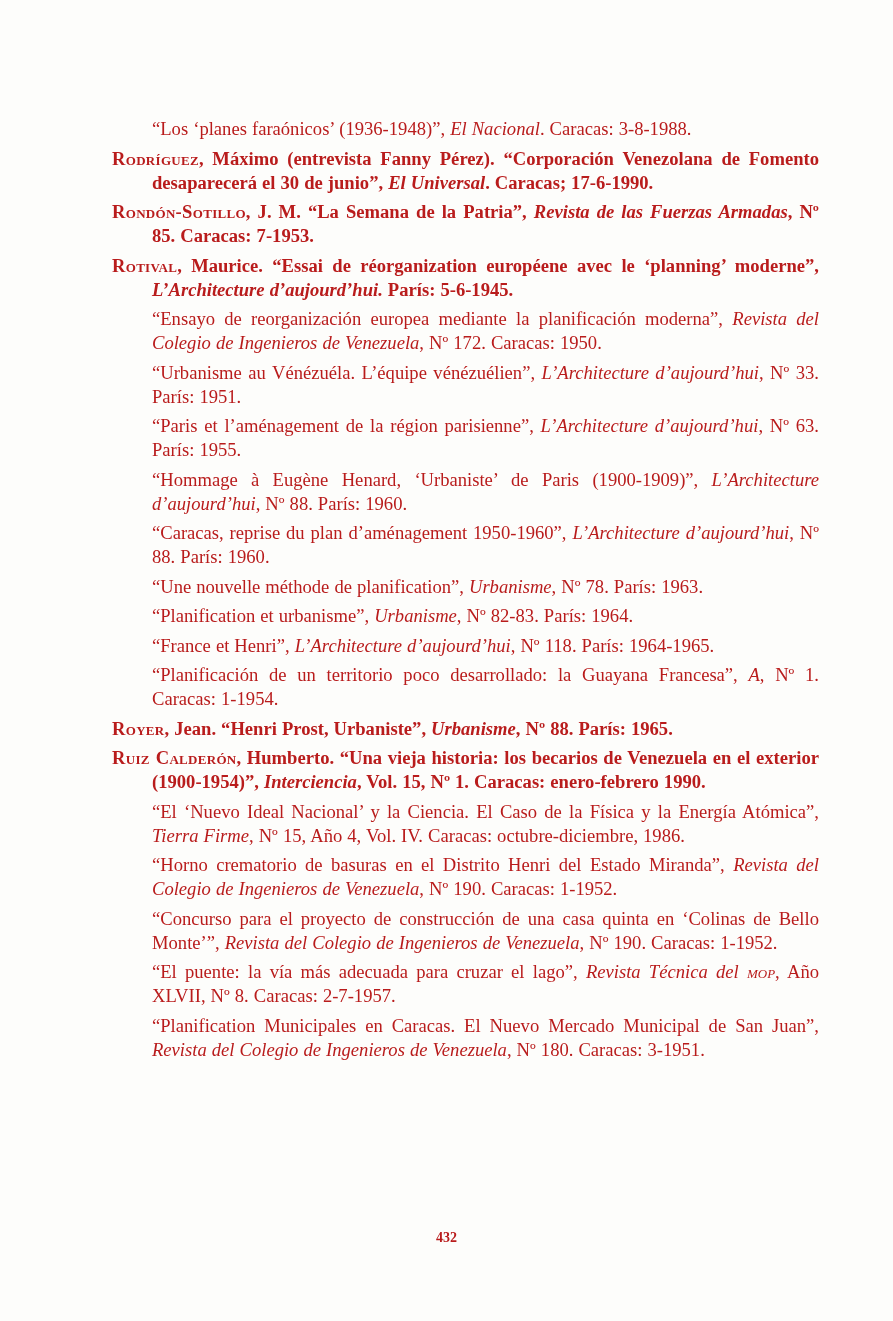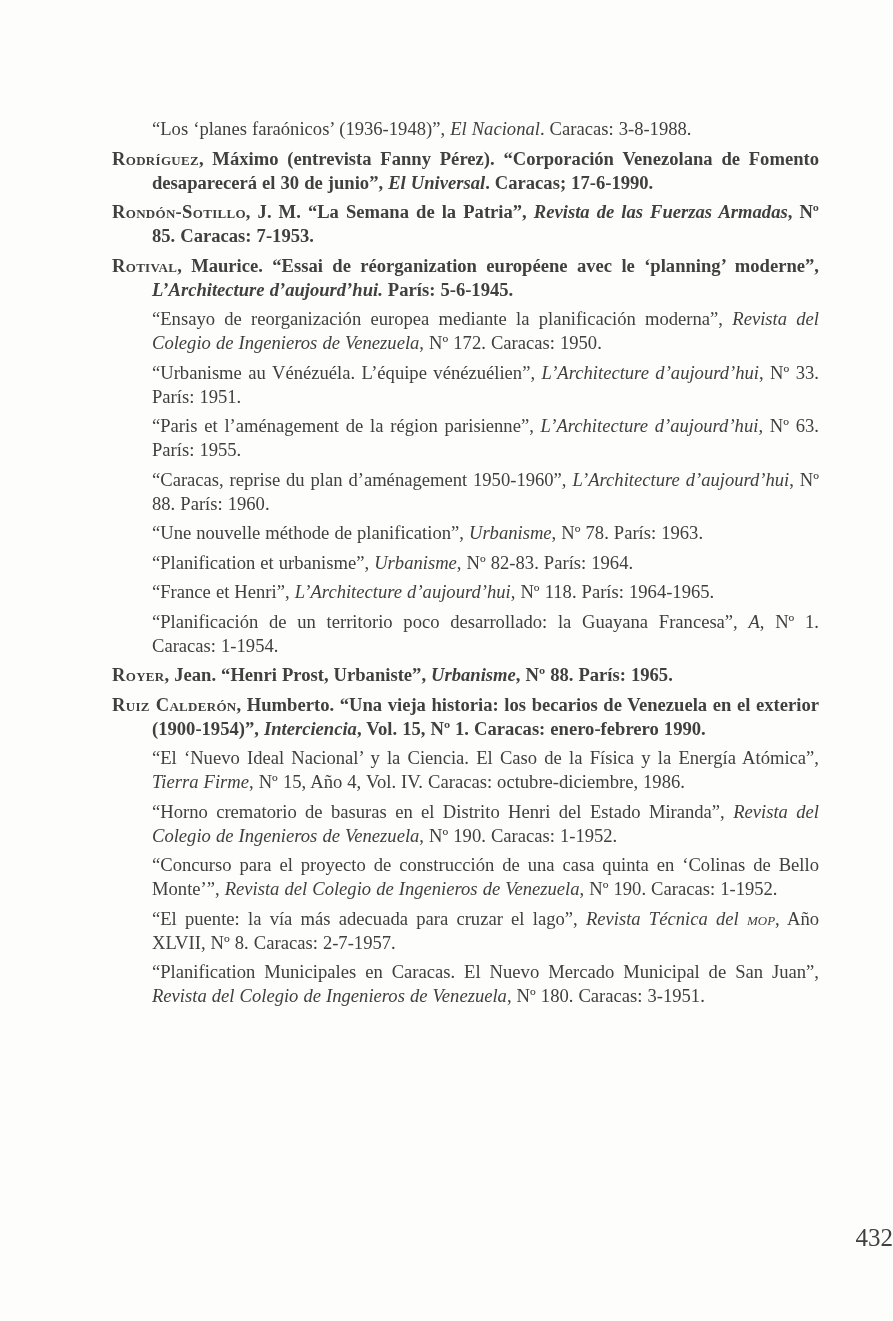--- a/index.html
+++ b/index.html
@@ -6,21 +6,21 @@
     margin: 0;
     padding: 0;
     background: #ffffff;
   }
   .page {
     position: relative;
     width: 893px;
     height: 1321px;
     background: #fdfdfb;
     font-family: "Liberation Serif", "DejaVu Serif", serif;
-    color: #404040;
+    color: #b91c1c;
     overflow: hidden;
   }
   .bibliography {
     position: absolute;
     left: 112px;
     top: 117px;
     width: 707px;
   }
   .entry {
     font-size: 18.6px;
@@ -48,37 +48,39 @@
   .seg-isc {
     font-style: italic;
     font-variant: small-caps;
     text-transform: lowercase;
   }
   .page-number {
     position: absolute;
     top: 1226px;
     left: 0;
     width: 100%;
-    text-align: right;
-    font-size: 25px;
+    text-align: center;
+    font-size: 14px;
     line-height: 24px;
+    font-weight: bold;
   }
 </style>
 </head>
 <body>
 
 <div class="page">
   <div class="bibliography">
       <p class="entry indented"><span class="seg-n">“Los ‘planes faraónicos’ (1936-1948)”, </span><span class="seg-i">El Nacional</span><span class="seg-n">. Caracas: 3-8-1988.</span></p>
       <p class="entry hanging"><span class="seg-sc">Rodríguez</span><span class="seg-n">, Máximo (entrevista Fanny Pérez). “Corporación Venezolana de Fomento desaparecerá el 30 de junio”, </span><span class="seg-i">El Universal</span><span class="seg-n">. Caracas; 17-6-1990.</span></p>
       <p class="entry hanging"><span class="seg-sc">Rondón-Sotillo</span><span class="seg-n">, J. M. “La Semana de la Patria”, </span><span class="seg-i">Revista de las Fuerzas Armadas</span><span class="seg-n">, Nº 85. Caracas: 7-1953.</span></p>
       <p class="entry hanging"><span class="seg-sc">Rotival</span><span class="seg-n">, Maurice. “Essai de réorganization européene avec le ‘planning’ moderne”, </span><span class="seg-i">L’Architecture d’aujourd’hui.</span><span class="seg-n"> París: 5-6-1945.</span></p>
       <p class="entry indented"><span class="seg-n">“Ensayo de reorganización europea mediante la planificación moderna”, </span><span class="seg-i">Revista del Colegio de Ingenieros de Venezuela</span><span class="seg-n">, Nº 172. Caracas: 1950.</span></p>
       <p class="entry indented"><span class="seg-n">“Urbanisme au Vénézuéla. L’équipe vénézuélien”, </span><span class="seg-i">L’Architecture d’aujourd’hui</span><span class="seg-n">, Nº 33. París: 1951.</span></p>
       <p class="entry indented"><span class="seg-n">“Paris et l’aménagement de la région parisienne”, </span><span class="seg-i">L’Architecture d’aujourd’hui</span><span class="seg-n">, Nº 63. París: 1955.</span></p>
+      <p class="entry indented"><span class="seg-n">“Hommage à Eugène Henard, ‘Urbaniste’ de Paris (1900-1909)”, </span><span class="seg-i">L’Architecture d’aujourd’hui</span><span class="seg-n">, Nº 88. París: 1960.</span></p>
       <p class="entry indented"><span class="seg-n">“Caracas, reprise du plan d’aménagement 1950-1960”, </span><span class="seg-i">L’Architecture d’aujourd’hui</span><span class="seg-n">, Nº 88. París: 1960.</span></p>
       <p class="entry indented"><span class="seg-n">“Une nouvelle méthode de planification”, </span><span class="seg-i">Urbanisme</span><span class="seg-n">, Nº 78. París: 1963.</span></p>
       <p class="entry indented"><span class="seg-n">“Planification et urbanisme”, </span><span class="seg-i">Urbanisme</span><span class="seg-n">, Nº 82-83. París: 1964.</span></p>
       <p class="entry indented"><span class="seg-n">“France et Henri”, </span><span class="seg-i">L’Architecture d’aujourd’hui</span><span class="seg-n">, Nº 118. París: 1964-1965.</span></p>
       <p class="entry indented"><span class="seg-n">“Planificación de un territorio poco desarrollado: la Guayana Francesa”, </span><span class="seg-i">A</span><span class="seg-n">, Nº 1. Caracas: 1-1954.</span></p>
       <p class="entry hanging"><span class="seg-sc">Royer</span><span class="seg-n">, Jean. “Henri Prost, Urbaniste”, </span><span class="seg-i">Urbanisme</span><span class="seg-n">, Nº 88. París: 1965.</span></p>
       <p class="entry hanging"><span class="seg-sc">Ruiz Calderón</span><span class="seg-n">, Humberto. “Una vieja historia: los becarios de Venezuela en el exterior (1900-1954)”, </span><span class="seg-i">Interciencia</span><span class="seg-n">, Vol. 15, Nº 1. Caracas: enero-febrero 1990.</span></p>
       <p class="entry indented"><span class="seg-n">“El ‘Nuevo Ideal Nacional’ y la Ciencia. El Caso de la Física y la Energía Atómica”, </span><span class="seg-i">Tierra Firme</span><span class="seg-n">, Nº 15, Año 4, Vol. IV. Caracas: octubre-diciembre, 1986.</span></p>
       <p class="entry indented"><span class="seg-n">“Horno crematorio de basuras en el Distrito Henri del Estado Miranda”, </span><span class="seg-i">Revista del Colegio de Ingenieros de Venezuela</span><span class="seg-n">, Nº 190. Caracas: 1-1952.</span></p>
       <p class="entry indented"><span class="seg-n">“Concurso para el proyecto de construcción de una casa quinta en ‘Colinas de Bello Monte’”, </span><span class="seg-i">Revista del Colegio de Ingenieros de Venezuela</span><span class="seg-n">, Nº 190. Caracas: 1-1952.</span></p>

